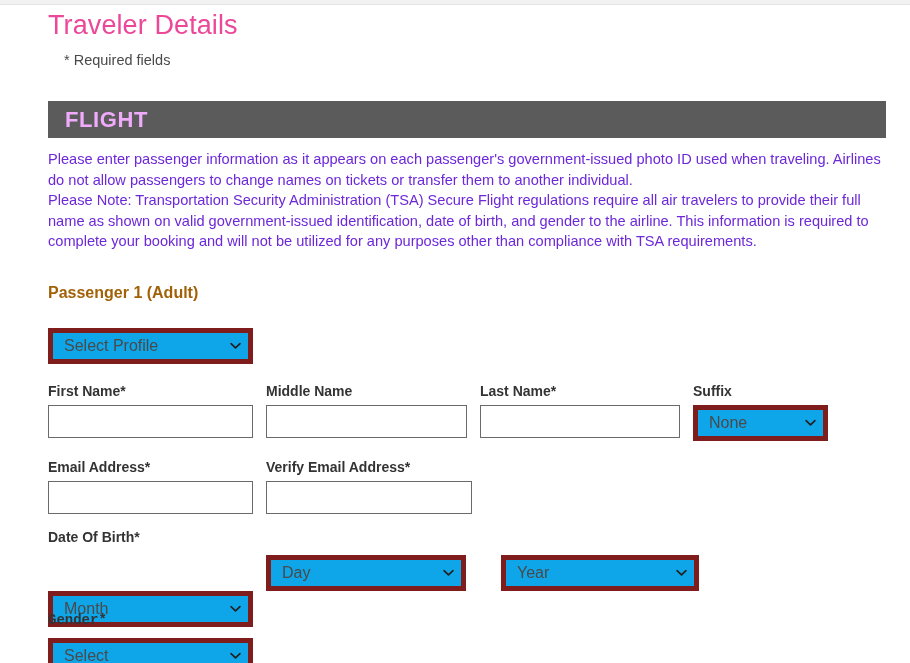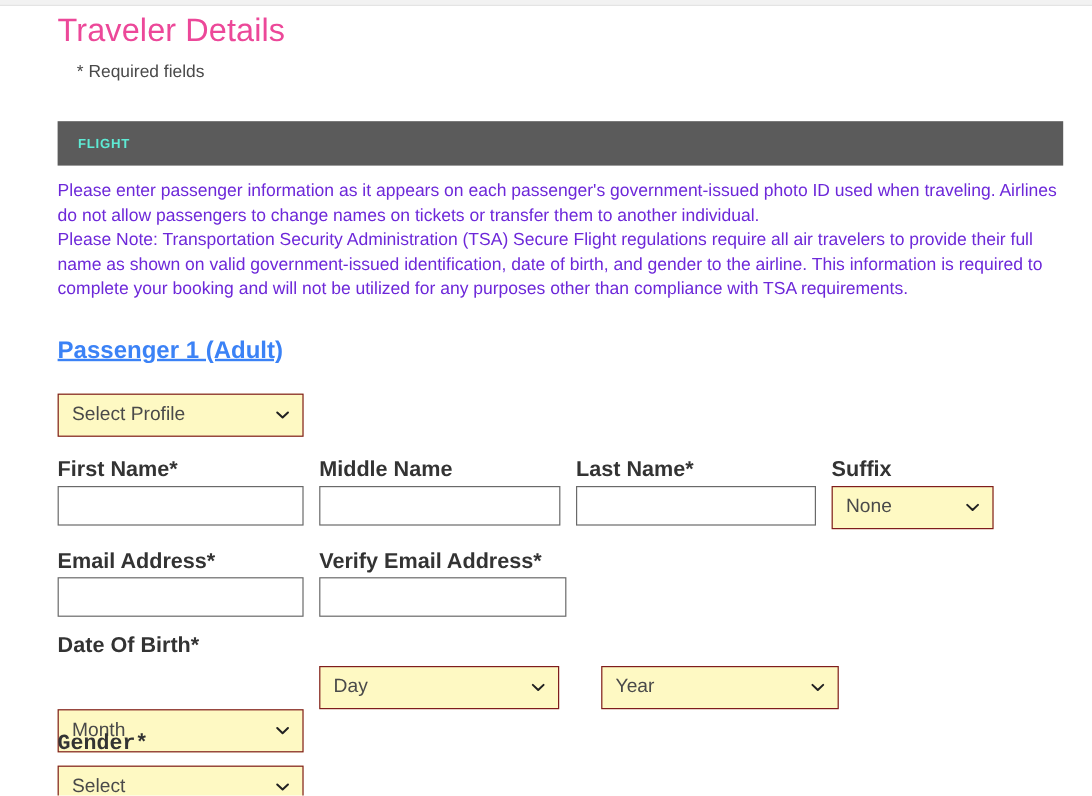--- a/index.html
+++ b/index.html
@@ -60,52 +60,51 @@
     position: absolute;
     left: 48px;
     top: 95px;
     width: 838px;
     height: 37px;
     background: #5b5b5b;
     display: flex;
     align-items: center;
   }
   .section-bar-label {
-    color: #5eead4;
-    font-size: 11px;
+    color: #f0abfc;
+    font-size: 22px;
     font-weight: 700;
     letter-spacing: 0.6px;
     padding-left: 17px;
   }
 
   .intro {
     position: absolute;
     left: 48px;
     top: 143px;
     width: 840px;
     font-size: 14.6px;
     line-height: 20.5px;
     color: #6d28d9;
   }
   .intro p { margin: 0; }
 
   .passenger-heading {
     position: absolute;
     left: 48px;
     top: 276px;
-    font-size: 20px;
+    font-size: 16px;
     font-weight: 700;
-    color: #3b82f6;
+    color: #a16207;
     line-height: 21px;
-    text-decoration: underline;
   }
 
   
   .field-label {
-    font-size: 18px;
+    font-size: 14px;
     font-weight: 700;
     color: #333333;
     line-height: 18px;
     display: block;
     margin-bottom: 5px;
     white-space: nowrap;
   }
 
   .text-input {
     display: block;
@@ -119,22 +118,22 @@
     padding: 0 8px;
     outline: none;
   }
 
   .select-wrap {
     position: relative;
     display: inline-block;
   }
   .select-box {
     height: 36px;
-    border: 1px solid #7f1d1d;
-    background: #fef9c3;
+    border: 5px solid #7f1d1d;
+    background: #0ea5e9;
     display: flex;
     align-items: center;
     padding: 0 30px 0 11px;
     font-size: 16px;
     color: #4a4a4a;
     line-height: 34px;
     white-space: nowrap;
     overflow: hidden;
     cursor: default;
   }

